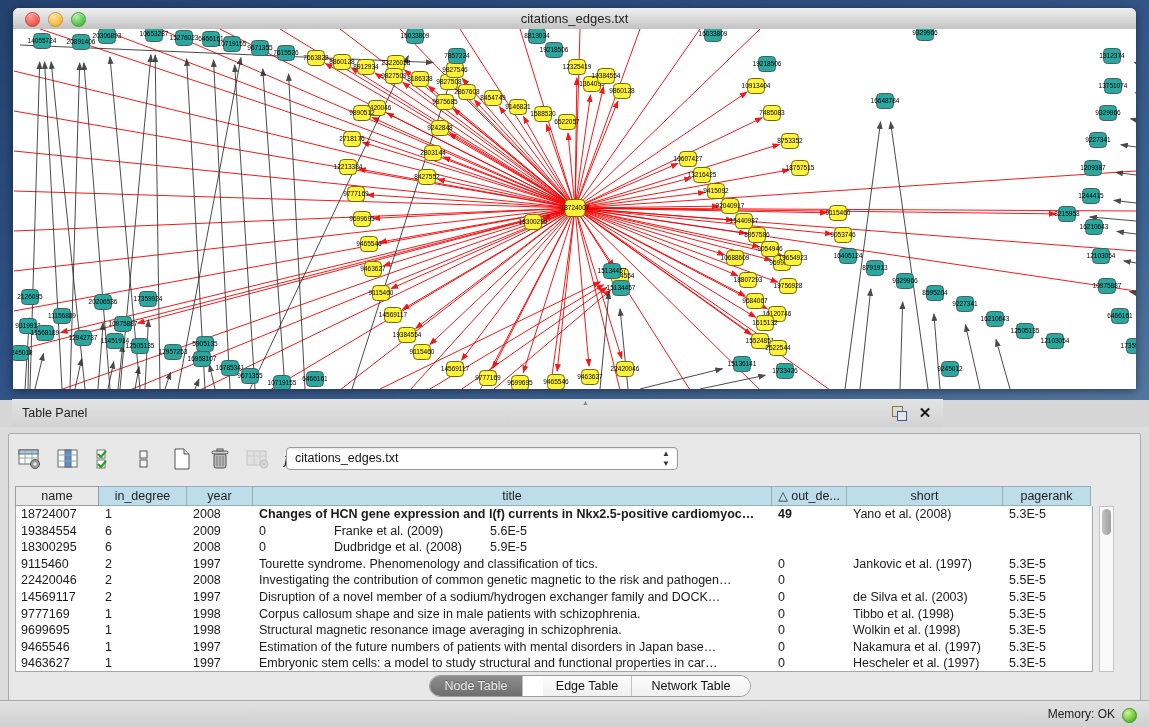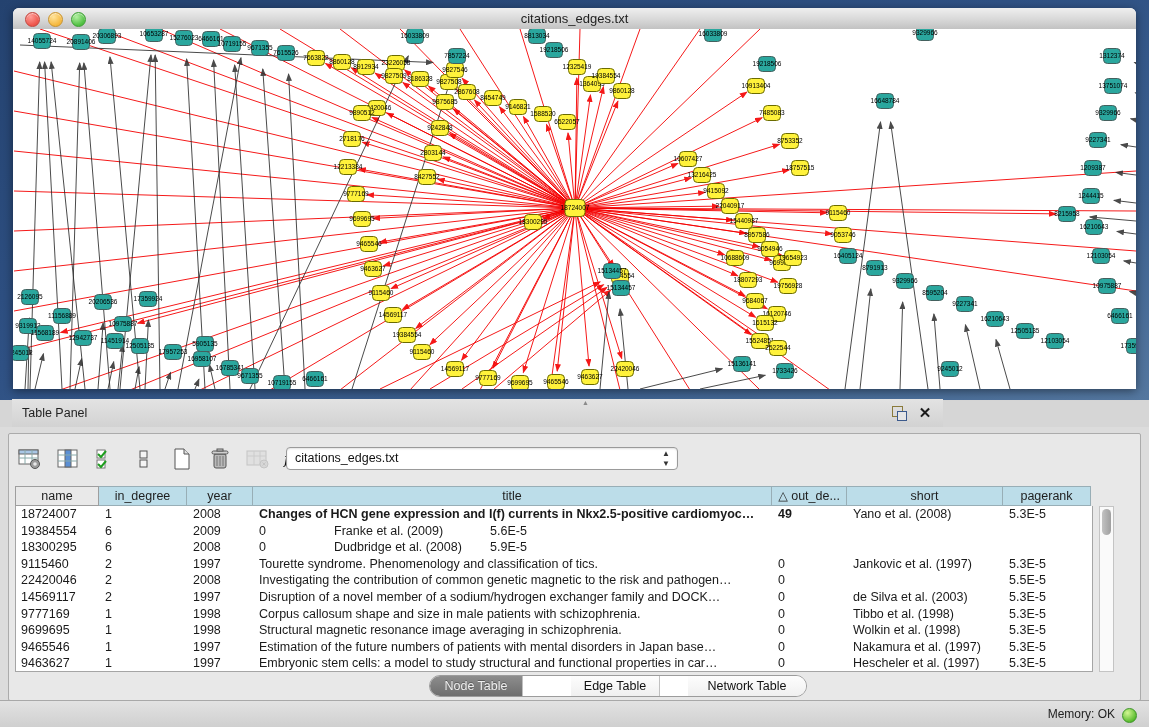--- a/index.html
+++ b/index.html
@@ -60,21 +60,21 @@
   .tbodyrows{position:absolute;left:6px;top:72px;width:1078px;height:166px;background:#fff;
     border:1px solid #a5a5a5;border-top:none;box-sizing:border-box;overflow:hidden;}
   .trow{display:flex;height:16.6px;line-height:16.6px;font-size:12.5px;color:#1a1a1a;cursor:default;}
   .td{box-sizing:border-box;padding-left:5px;overflow:hidden;white-space:nowrap;text-overflow:ellipsis;}
   .vscroll{position:absolute;left:1090px;top:72px;width:15px;height:166px;background:#fafafa;
     border:1px solid #c4c4c4;box-sizing:border-box;}
   .vthumb{position:absolute;left:2px;top:2px;width:9px;height:26px;border-radius:5px;
     background:linear-gradient(90deg,#c2c2c2,#9f9f9f);cursor:pointer;}
 
   .tabs{position:absolute;left:420px;top:241px;height:20px;display:flex;
-    border:1px solid #9c9c9c;border-radius:11px;overflow:hidden;background:#fff;gap:28px;}
+    border:1px solid #9c9c9c;border-radius:11px;overflow:hidden;background:#fff;}
   .tab{height:20px;line-height:20px;font-size:12.5px;text-align:center;color:#111;
     background:linear-gradient(180deg,#fdfdfd,#f0f0f0);border-right:1px solid #c0c0c0;cursor:pointer;}
   .tab:last-child{border-right:none;}
   .tab.active{background:linear-gradient(180deg,#8d8d8d,#6e6e6e);color:#efefef;text-shadow:0 -1px 0 rgba(0,0,0,.3);}
 
   .statusbar{position:absolute;left:0;top:700px;width:1149px;height:27px;
     background:linear-gradient(180deg,#e2e2e2,#cfcfcf);border-top:1px solid #a8a8a8;}
   .mem{position:absolute;right:34px;top:0;height:27px;line-height:27px;font-size:12px;color:#222;}
   .memdot{position:absolute;right:12px;top:7px;width:13px;height:13px;border-radius:50%;
     background:radial-gradient(circle at 35% 30%,#d2f792,#55b92b 75%);border:1px solid #3c9427;}

